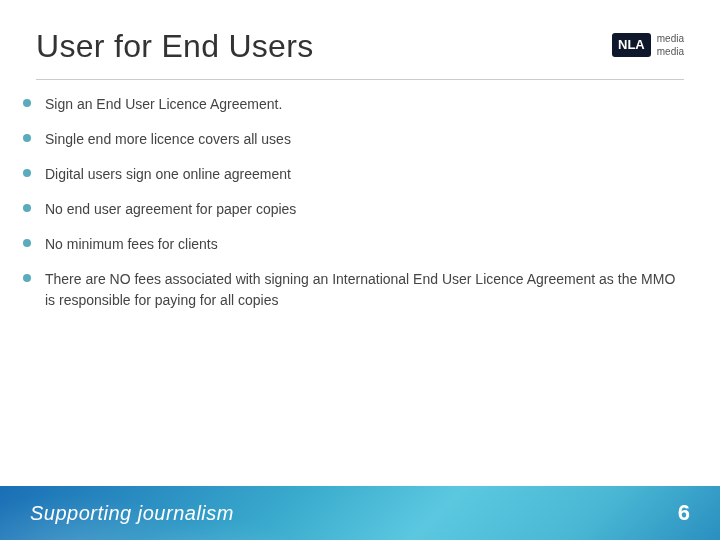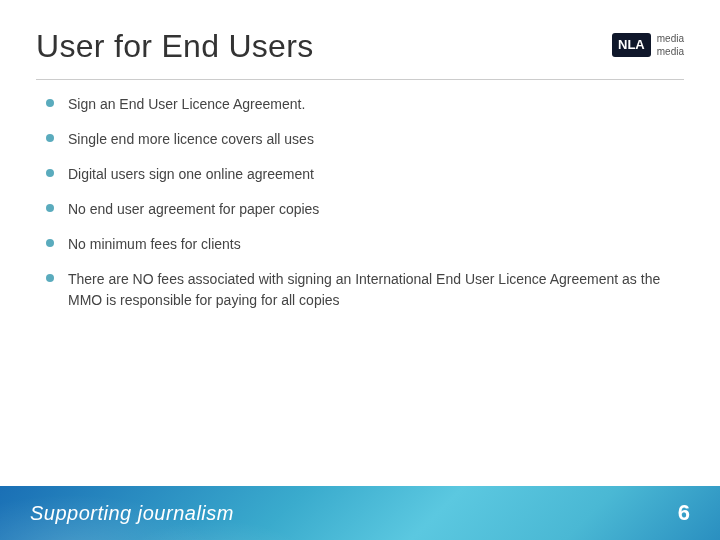--- a/index.html
+++ b/index.html
@@ -62,21 +62,21 @@
 
     
     .divider {
       height: 1px;
       background: #cccccc;
       margin: 4px 36px 0 36px;
     }
 
     
     .content {
-      padding: 14px 36px 14px 46px;
+      padding: 14px 36px 14px 23px;
     }
 
     .bullet-item {
       display: flex;
       align-items: flex-start;
       margin-bottom: 14px;
       font-size: 14px;
       color: #444444;
       line-height: 1.5;
     }

